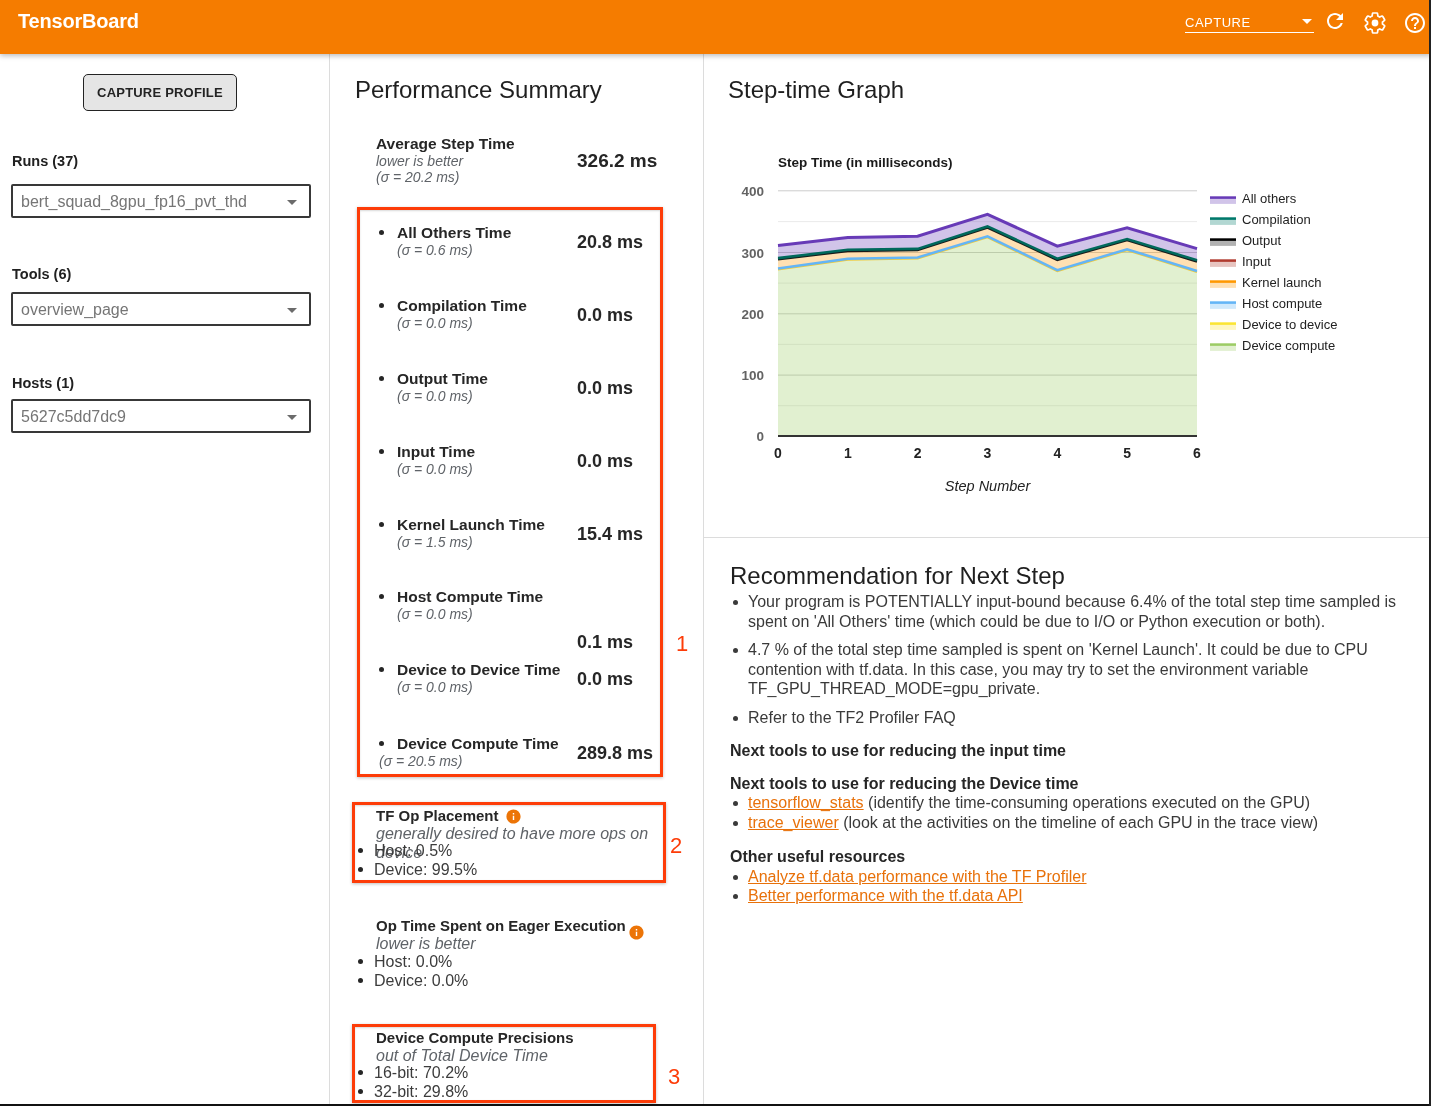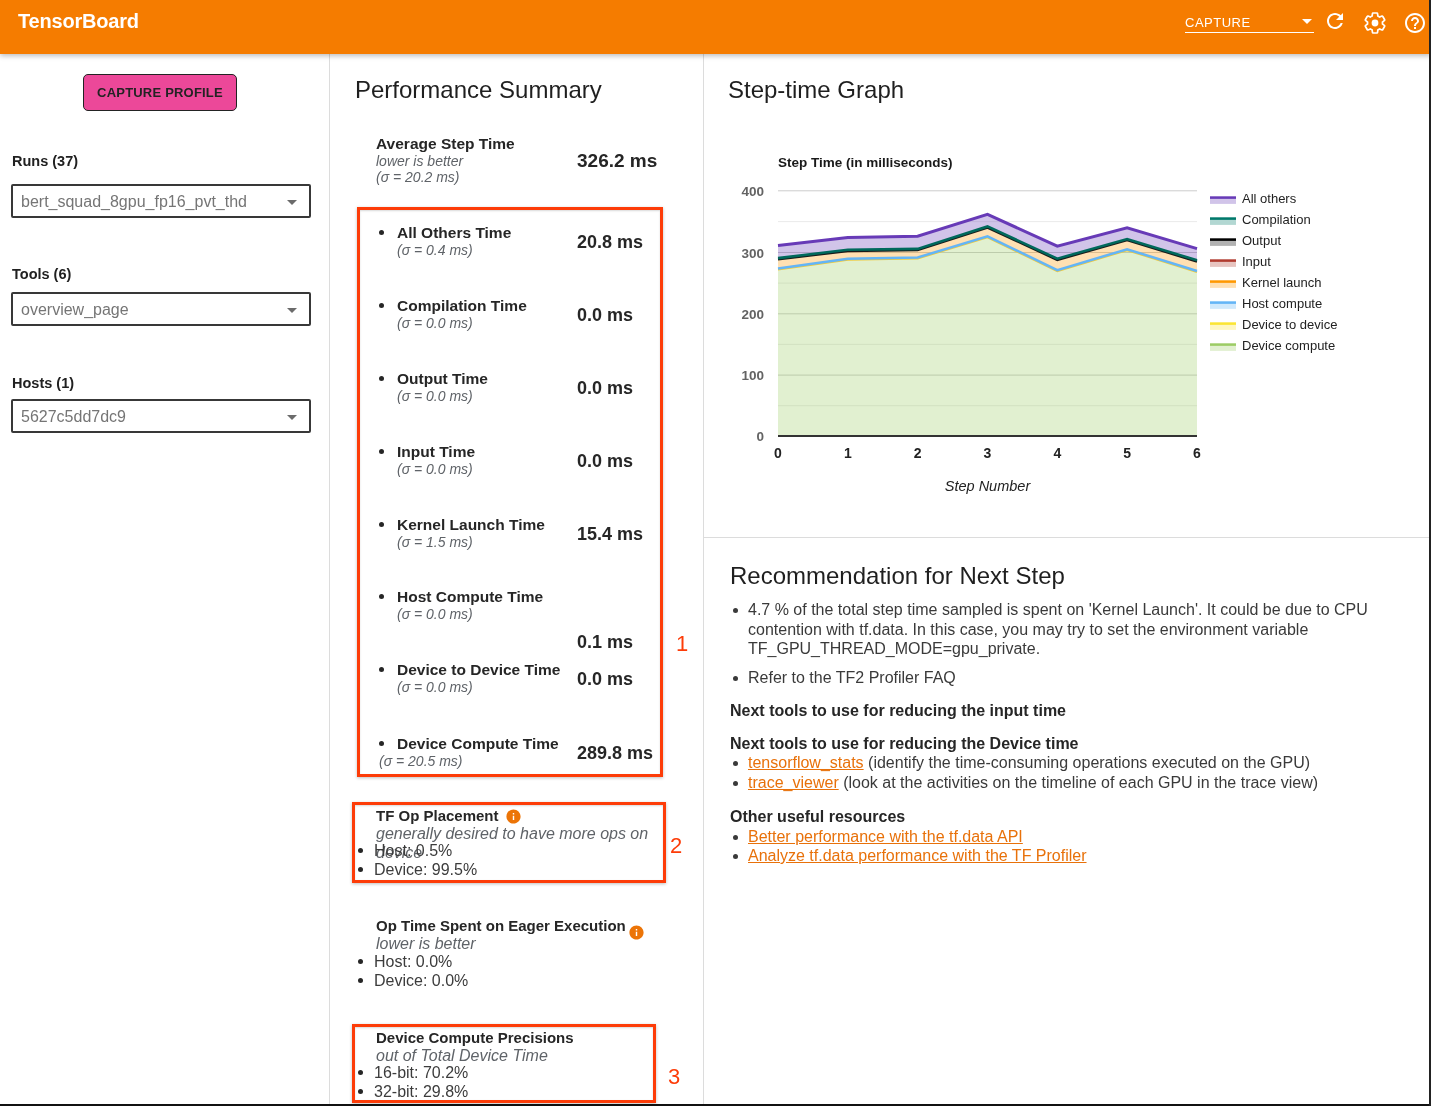--- a/index.html
+++ b/index.html
@@ -23,21 +23,21 @@
 
   
   #vline1 { position:absolute; left:329px; top:54px; width:1px; height:1052px; background:#dcdcdc; }
   #vline2 { position:absolute; left:703px; top:54px; width:1px; height:1052px; background:#dcdcdc; }
   #hline  { position:absolute; left:704px; top:537px; width:727px; height:1px; background:#dcdcdc; }
   #rborder { position:absolute; left:1429px; top:0; width:2px; height:1106px; background:#222; z-index:30; }
   #bborder { position:absolute; left:0; top:1104px; width:1431px; height:2px; background:#111; z-index:5; }
 
   
   #capture { position:absolute; left:83px; top:74px; width:154px; height:37px;
-             border:1px solid #232323; border-radius:5px; background:#ec4899;
+             border:1px solid #232323; border-radius:5px; background:#e5e5e5;
              font-size:13px; font-weight:700; letter-spacing:.2px; color:#232323;
              text-align:center; line-height:35px; }
   .sblabel { position:absolute; left:12px; font-size:14.5px; font-weight:700; color:#212121; }
   .sbselect { position:absolute; left:11px; width:300px; height:34px;
               border:2px solid #383838; border-radius:2px; background:#fff; }
   .sbselect .txt { position:absolute; left:8px; top:7px; font-size:16px; color:#757575; }
   .sarrow { position:absolute; right:12px; top:14px; width:0; height:0;
             border-left:5px solid transparent; border-right:5px solid transparent;
             border-top:5.5px solid #6b6b6b; }
 
@@ -118,21 +118,21 @@
 <div id="mid-items">
 <div class="abs" style="left:376px; top:134px; width:300px;">
   <div class="item-title" style="line-height:19px;">Average Step Time</div>
   <div class="sigma" style="line-height:16px;">lower is better</div>
   <div class="sigma" style="line-height:16px;">(σ = 20.2 ms)</div>
 </div>
 <div class="val" style="top:150px; font-size:19px;">326.2 ms</div>
 <div class="abs" style="left:379px; top:222.5px; width:300px;">
   <span class="bullet" style="left:0; top:7px;"></span>
   <div class="item-title" style="margin-left:18px; line-height:19px;">All Others Time</div>
-  <div class="sigma" style="margin-left:18px; line-height:17px;">(σ = 0.4 ms)</div>
+  <div class="sigma" style="margin-left:18px; line-height:17px;">(σ = 0.6 ms)</div>
 </div>
 <div class="val" style="top:231.5px;">20.8 ms</div>
 <div class="abs" style="left:379px; top:295.5px; width:300px;">
   <span class="bullet" style="left:0; top:7px;"></span>
   <div class="item-title" style="margin-left:18px; line-height:19px;">Compilation Time</div>
   <div class="sigma" style="margin-left:18px; line-height:17px;">(σ = 0.0 ms)</div>
 </div>
 <div class="val" style="top:304.5px;">0.0 ms</div>
 <div class="abs" style="left:379px; top:368.5px; width:300px;">
   <span class="bullet" style="left:0; top:7px;"></span>
@@ -258,32 +258,33 @@
 <rect x="506" y="270.9" width="26" height="5" fill="#fbe533" fill-opacity="0.3"></rect>
 <line x1="506" y1="269.6" x2="532" y2="269.6" stroke="#fbe533" stroke-width="2.6"></line>
 <text x="538" y="274.6" font-size="13" fill="#222" font-family="Liberation Sans">Device to device</text>
 <rect x="506" y="291.9" width="26" height="5" fill="#9ccc65" fill-opacity="0.3"></rect>
 <line x1="506" y1="290.6" x2="532" y2="290.6" stroke="#9ccc65" stroke-width="2.6"></line>
 <text x="538" y="295.6" font-size="13" fill="#222" font-family="Liberation Sans">Device compute</text>
 </svg>
 
 <div id="rec">
 <div id="rec-inner">
-  <div class="h1" style="margin-bottom:10px;">Recommendation for Next Step</div>
-  <ul class="rlist rtxt" style="width:678px;">
+  <div class="h1" style="margin-bottom:2px;">Recommendation for Next Step</div>
+  <ul class="rlist rtxt" style="width:678px;">
+    <li style="margin-bottom:9px;">Your program is POTENTIALLY input-bound because 6.4% of the total step time sampled is spent on 'All Others' time (which could be due to I/O or Python execution or both).</li>
     <li style="margin-bottom:9px;">4.7 % of the total step time sampled is spent on 'Kernel Launch'. It could be due to CPU contention with tf.data. In this case, you may try to set the environment variable TF_GPU_THREAD_MODE=gpu_private.</li>
   </ul>
   <ul class="rlist rtxt" style="width:678px;">
     <li>Refer to the TF2 Profiler FAQ</li>
   </ul>
   <div class="rtxt rb" style="margin-top:14px;">Next tools to use for reducing the input time</div>
   <div class="rtxt rb" style="margin-top:13px;">Next tools to use for reducing the Device time</div>
   <ul class="rlist rtxt" style="width:678px;">
     <li><a class="lnk">tensorflow_stats</a> (identify the time-consuming operations executed on the GPU)</li>
     <li><a class="lnk">trace_viewer</a> (look at the activities on the timeline of each GPU in the trace view)</li>
   </ul>
   <div class="rtxt rb" style="margin-top:15px;">Other useful resources</div>
   <ul class="rlist rtxt" style="width:678px;">
+    <li><a class="lnk">Analyze tf.data performance with the TF Profiler</a></li>
     <li><a class="lnk">Better performance with the tf.data API</a></li>
-    <li><a class="lnk">Analyze tf.data performance with the TF Profiler</a></li>
   </ul>
 </div>
 </div>
 
 </body></html>

